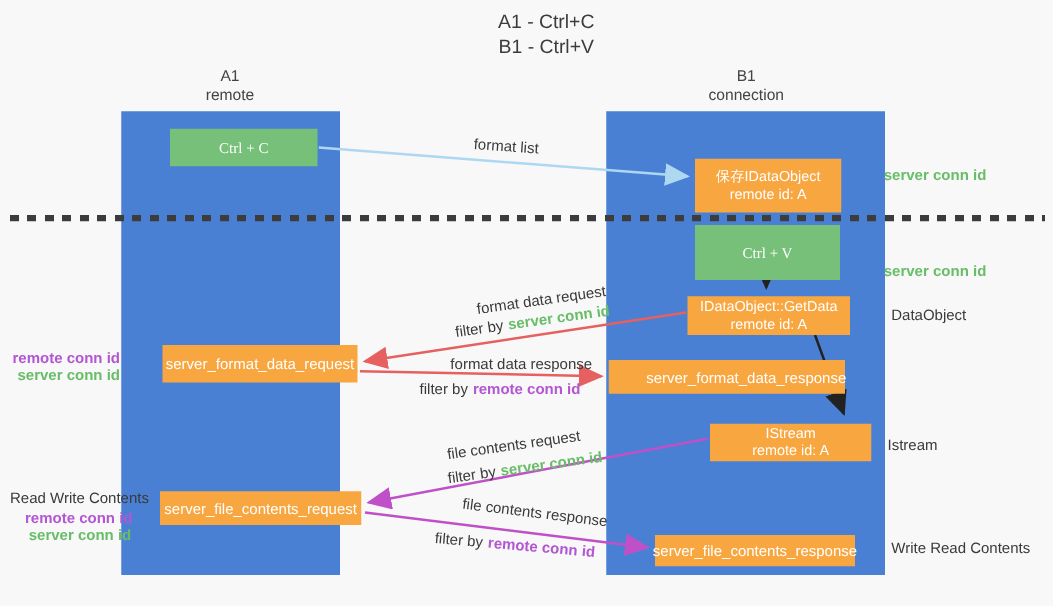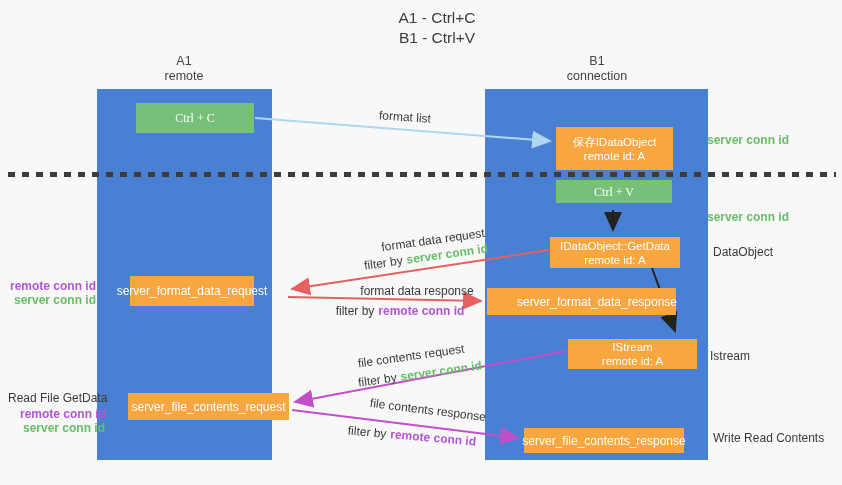--- a/index.html
+++ b/index.html
@@ -70,28 +70,28 @@
     <line x1="292" y1="410" x2="518" y2="438" stroke="#c050c8" stroke-width="2" marker-end="url(#m-mag)"></line>
   </svg>
 
   <div class="abs node green" style="left:136px;top:103px;width:118px;height:30px;">
     <div>Ctrl + C</div>
   </div>
   <div class="abs node orange" style="left:556px;top:127px;width:117px;height:43px;font-size:11.5px;">
     <div>保存IDataObject</div>
     <div>remote id: A</div>
   </div>
-  <div class="abs node green" style="left:556px;top:180px;width:116px;height:23px;">
+  <div class="abs node green" style="left:556px;top:180px;width:116px;height:44px;">
     <div>Ctrl + V</div>
   </div>
   <div class="abs node orange" style="left:550px;top:237px;width:130px;height:31px;font-size:11.5px;">
     <div>IDataObject::GetData</div>
     <div>remote id: A</div>
   </div>
-  <div class="abs node orange" style="left:130px;top:276px;width:124px;height:30px;">
+  <div class="abs node orange" style="left:130px;top:276px;width:156px;height:30px;">
     <div>server_format_data_request</div>
   </div>
   <div class="abs node orange" style="left:487px;top:288px;width:158px;height:27px;padding-left:31px;">
     <div>server_format_data_response</div>
   </div>
   <div class="abs node orange" style="left:568px;top:339px;width:129px;height:30px;font-size:11.5px;">
     <div>IStream</div>
     <div>remote id: A</div>
   </div>
   <div class="abs node orange" style="left:128px;top:393px;width:161px;height:27px;">
@@ -126,19 +126,19 @@
   <div class="abs side-label conn-green" style="left:707px;top:133px;">server conn id</div>
   <div class="abs side-label conn-green" style="left:707px;top:210px;">server conn id</div>
   <div class="abs side-label" style="left:713px;top:245px;">DataObject</div>
   <div class="abs side-label" style="left:710px;top:349px;">Istream</div>
   <div class="abs side-label" style="left:713px;top:431px;">Write Read Contents</div>
 
   <div class="abs side-label stack" style="left:10px;top:279px;width:86px;">
     <div class="conn-purple">remote conn id</div>
     <div class="conn-green">server conn id</div>
   </div>
-  <div class="abs side-label" style="left:8px;top:391px;">Read File GetData</div>
+  <div class="abs side-label" style="left:8px;top:391px;">Read Write Contents</div>
   <div class="abs side-label stack" style="left:20px;top:407px;width:85px;">
     <div class="conn-purple">remote conn id</div>
     <div class="conn-green">server conn id</div>
   </div>
 
 </div>
 
 </body></html>

